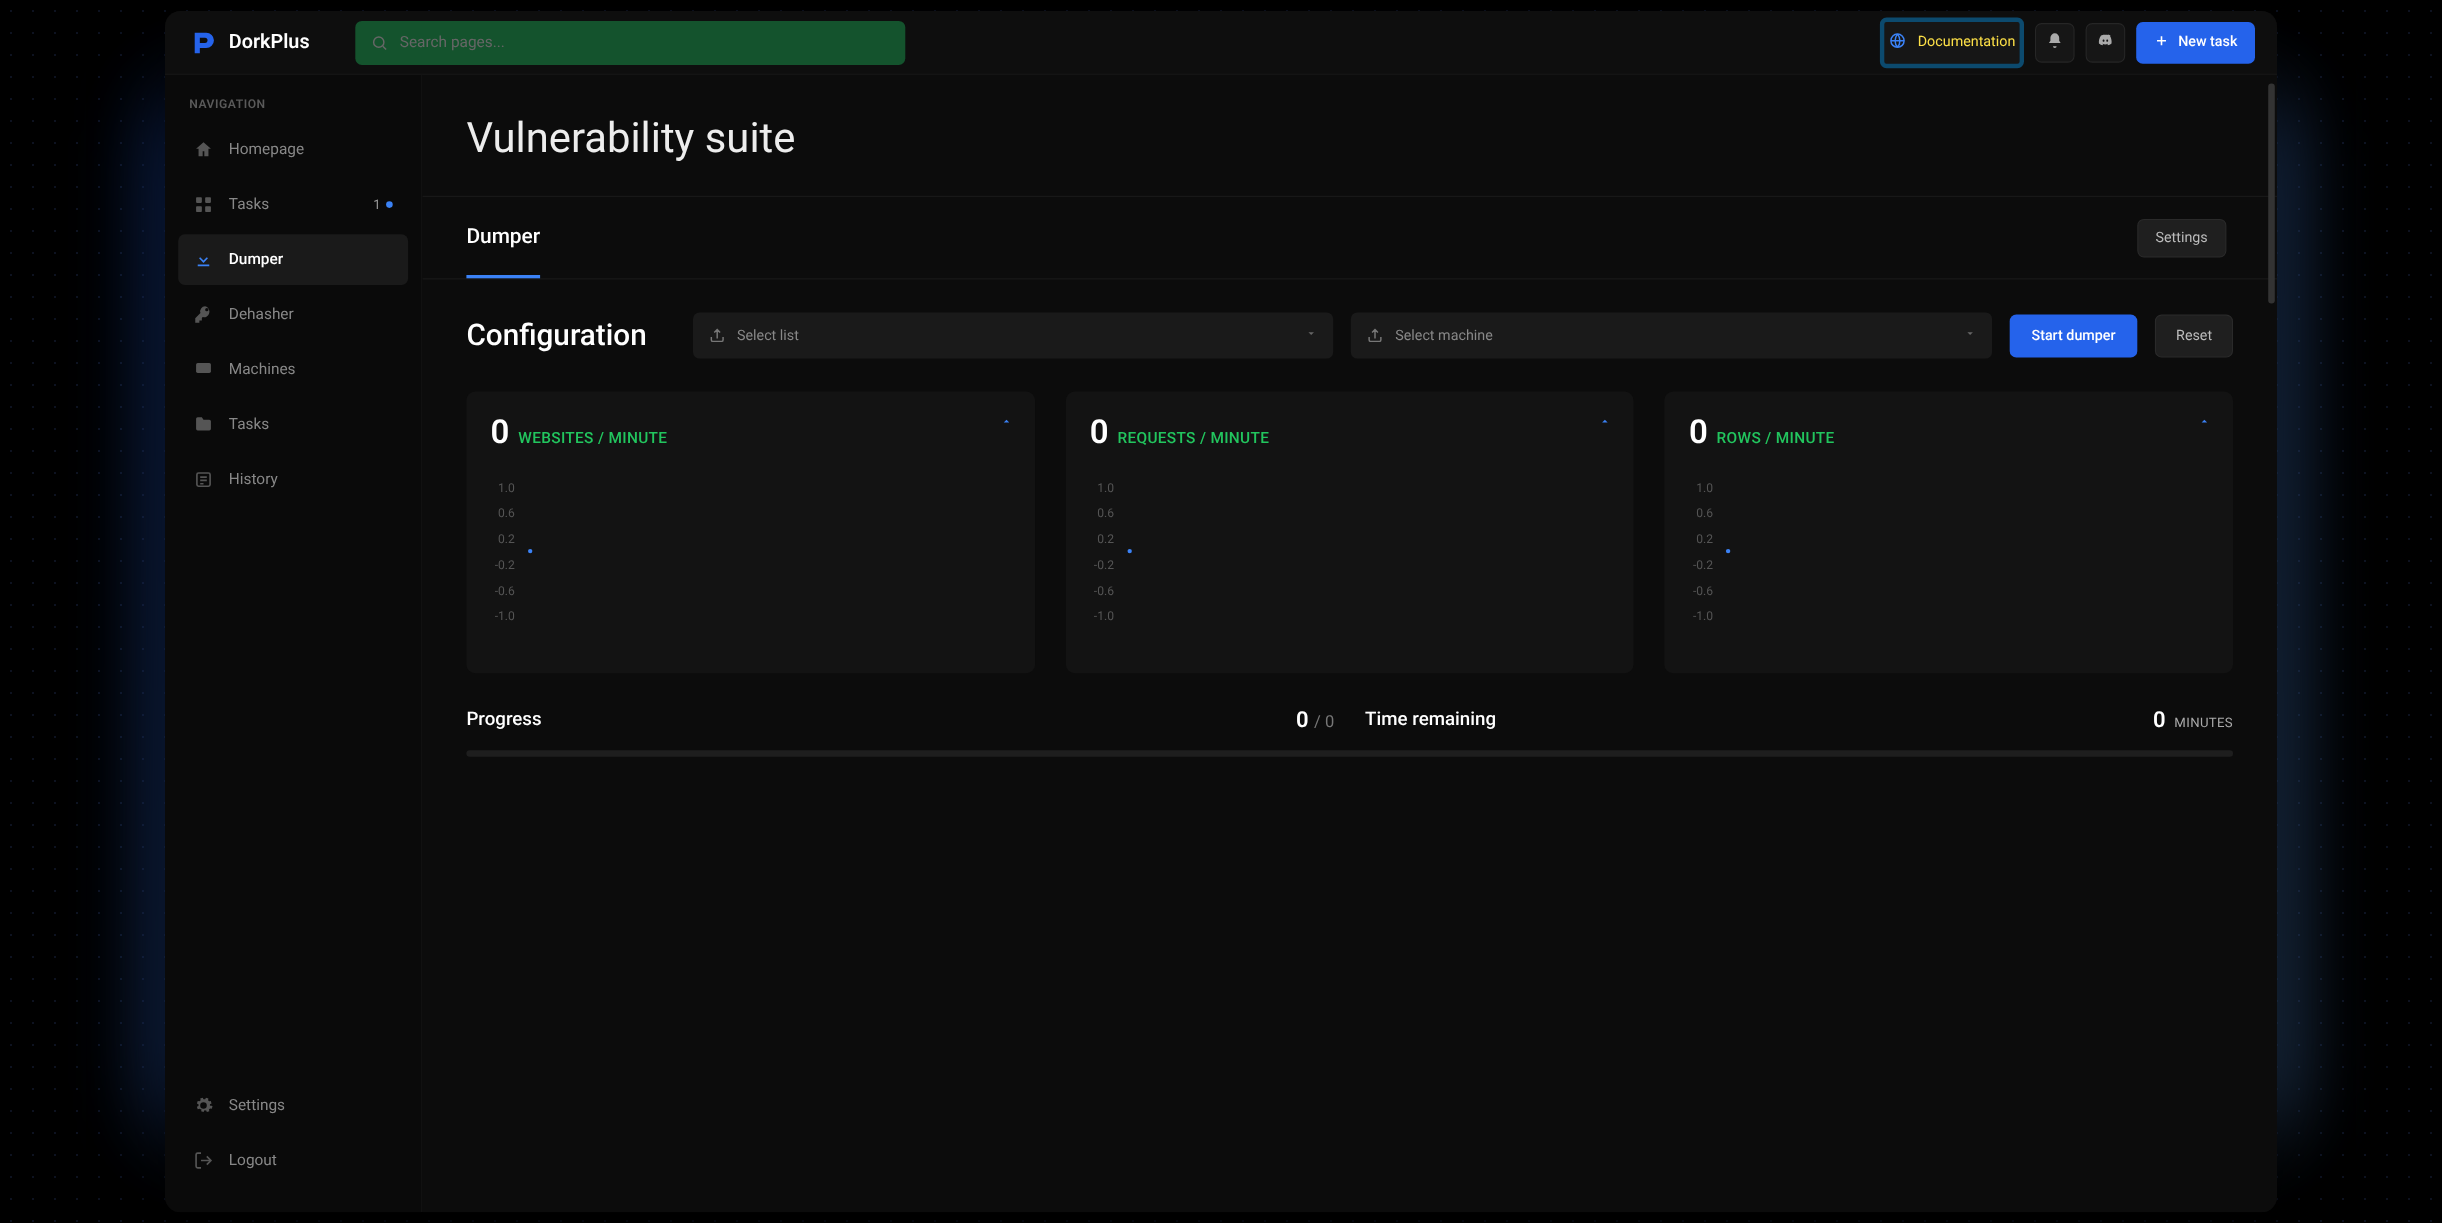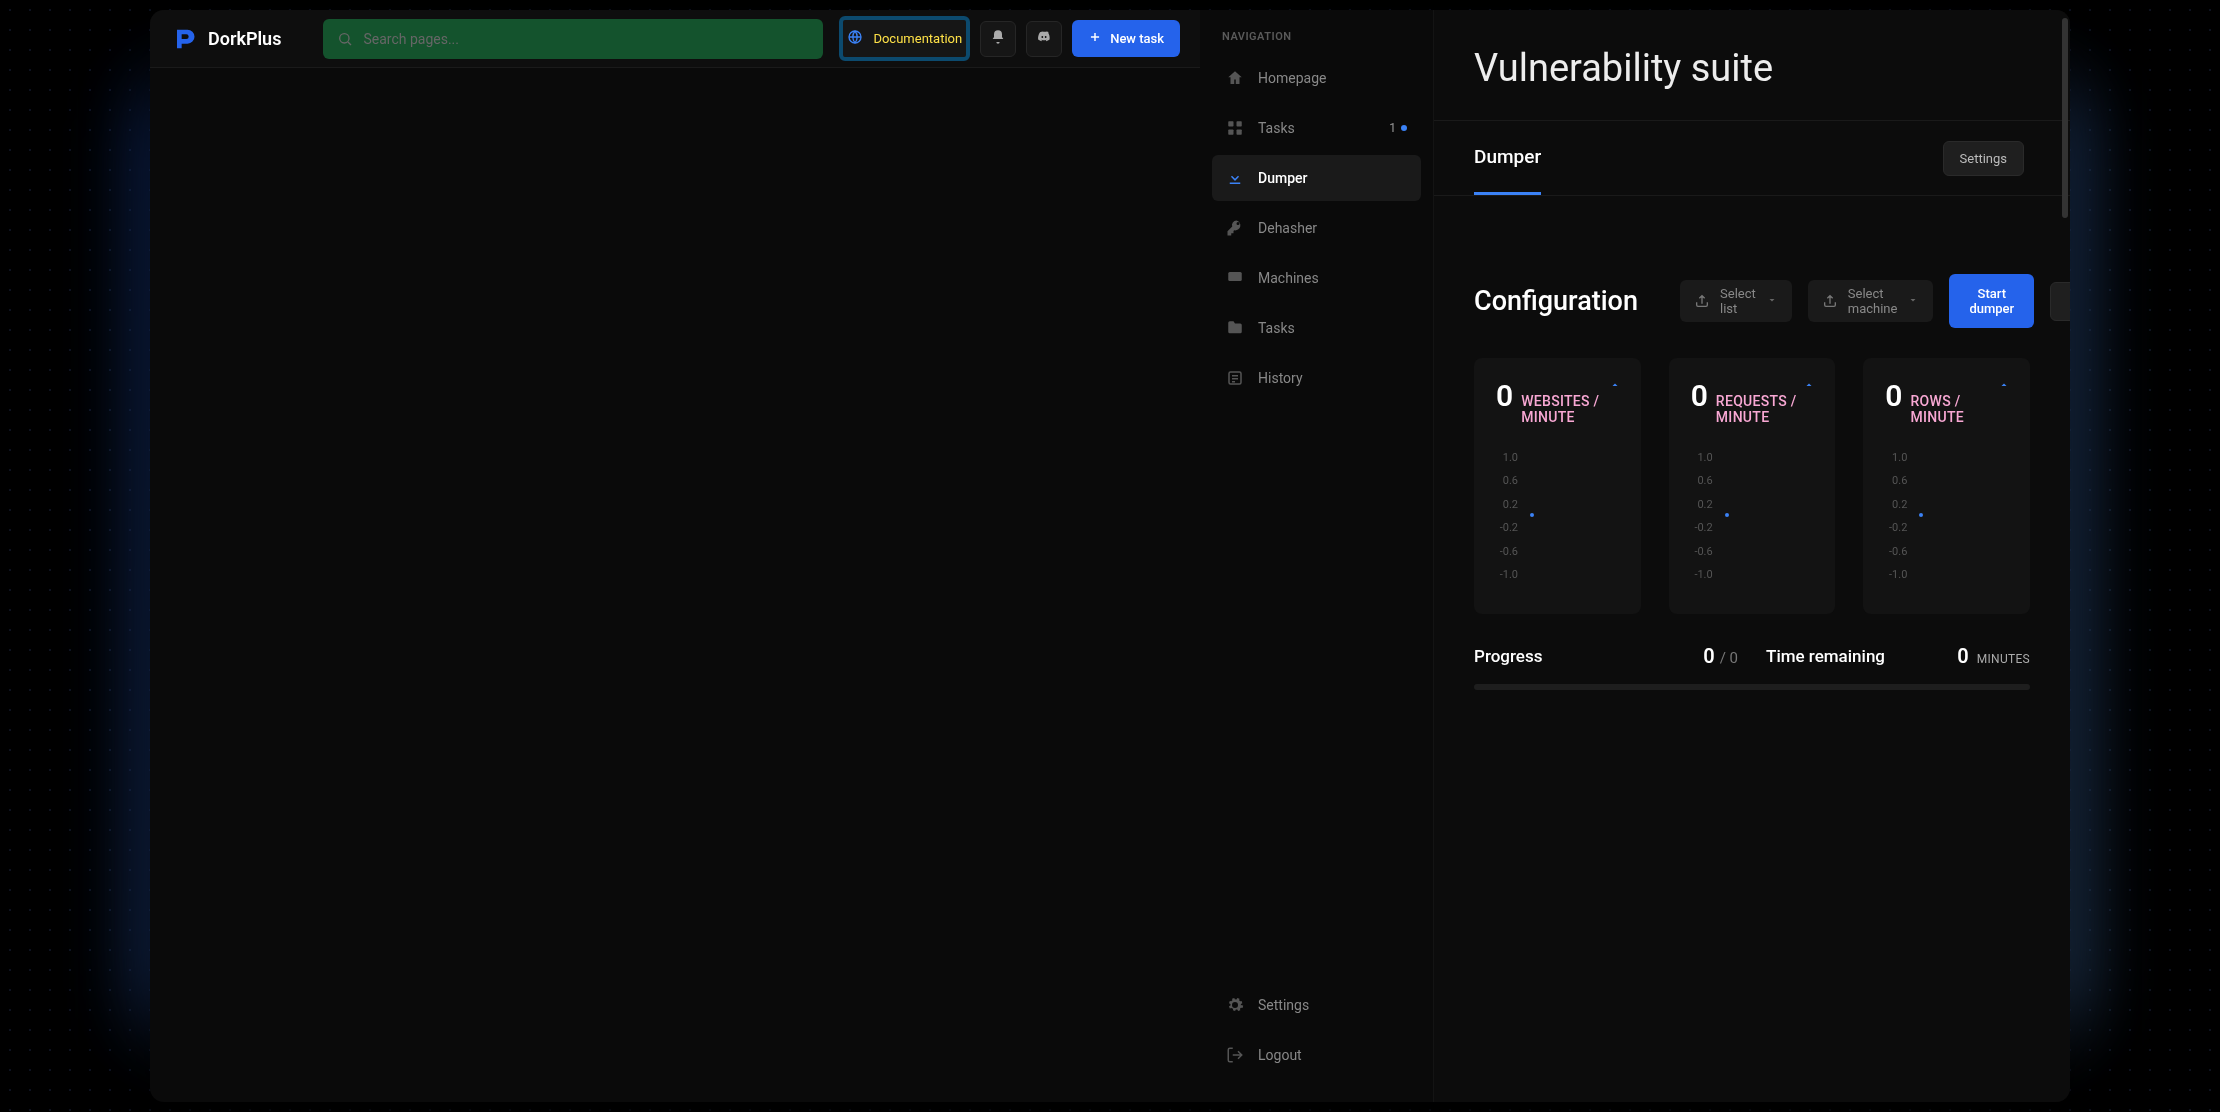--- a/index.html
+++ b/index.html
@@ -38,21 +38,21 @@
       position: absolute;
       top: 50%;
       left: 50%;
       transform: translate(-50%, -50%);
       width: 1920px;
       height: 1092px;
       background: #0a0a0a;
       border-radius: 14px;
       overflow: hidden;
       display: flex;
-      flex-direction: row;
+      flex-direction: column;
       box-shadow: 0 20px 60px rgba(0,0,0,0.8);
       justify-content: flex-end;
     }
     .header {
       height: 58px;
       background: #0e0e0e;
       border-bottom: 1px solid #1a1a1a;
       display: flex;
       align-items: center;
       padding: 0 20px;
@@ -259,21 +259,20 @@
       font-size: 13px;
       cursor: pointer;
     }
     .config-section {
       padding: 30px 40px 0 40px;
     }
     .config-row {
       display: flex;
       align-items: center;
       gap: 16px;
-      margin-top: 48px;
     }
     .config-title {
       color: #fff;
       font-size: 27px;
       font-weight: 500;
       min-width: 190px;
     }
     .select-box {
       flex: 1;
       height: 42px;
@@ -332,21 +331,21 @@
       display: flex;
       align-items: baseline;
       gap: 8px;
     }
     .stat-value {
       color: #fff;
       font-size: 30px;
       font-weight: 600;
     }
     .stat-label {
-      color: #f9a8d4;
+      color: #22c55e;
       font-size: 14px;
       font-weight: 500;
       letter-spacing: 0.3px;
     }
     .chart-up-icon {
       position: absolute;
       top: 18px;
       right: 20px;
       color: #3b82f6;
     }

